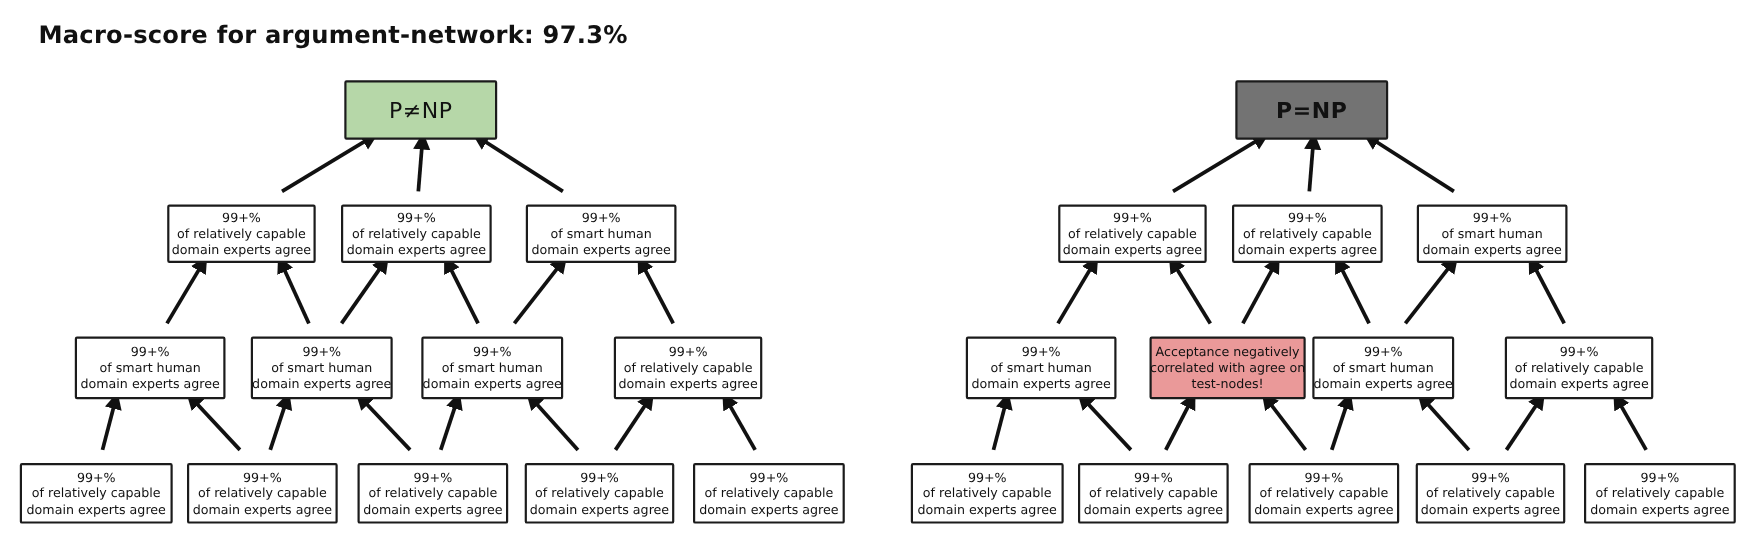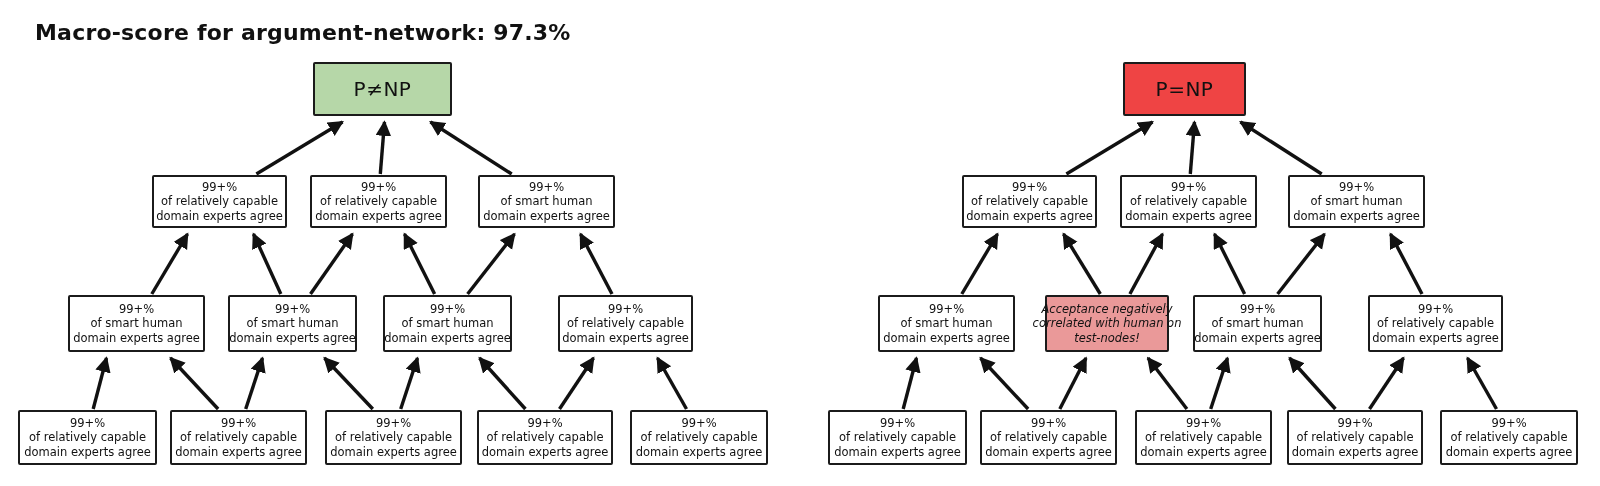--- a/index.html
+++ b/index.html
@@ -16,20 +16,21 @@
     font-size:22px;font-weight:600;letter-spacing:.2px;color:#111;
     white-space:nowrap;
   }
   svg.edges{position:absolute;left:0;top:0;}
   .node{
     position:absolute;box-sizing:border-box;
     border:2px solid #1b1b1b;border-radius:2px;background:#fff;
     display:flex;flex-direction:column;justify-content:center;align-items:center;
     text-align:center;font-size:11.5px;line-height:14.5px;color:#111;
     padding:2px 1px;
+    margin-top:11px;
   }
   .node.claim{font-size:20px;letter-spacing:.5px;line-height:24px;}
   .nline{white-space:nowrap;}
 </style>
 </head>
 <body>
 
 <section class="panel" id="panel-left">
   <svg class="edges" width="800" height="486">
     <defs>
@@ -143,21 +144,21 @@
         <line x1="93.2" y1="409" x2="106.5" y2="358" marker-end="url(#ah1)"></line>
         <line x1="218.1" y1="409" x2="170.5" y2="358" marker-end="url(#ah1)"></line>
         <line x1="249.8" y1="409" x2="276" y2="358" marker-end="url(#ah1)"></line>
         <line x1="376.9" y1="409" x2="338" y2="358" marker-end="url(#ah1)"></line>
         <line x1="400.7" y1="409" x2="417.5" y2="358" marker-end="url(#ah1)"></line>
         <line x1="525.4" y1="409" x2="479.5" y2="358" marker-end="url(#ah1)"></line>
         <line x1="559.5" y1="409" x2="593.5" y2="358" marker-end="url(#ah1)"></line>
         <line x1="686.5" y1="409" x2="657.5" y2="358" marker-end="url(#ah1)"></line>
       </g>
   </svg>
-<div class="node claim" style="left: 313px; top: 62px; width: 123px; height: 54px; background: #ef4444;">
+<div class="node claim" style="left: 313px; top: 62px; width: 139px; height: 54px; background: #737373; font-weight: bold;">
       <div class="nline">P=NP</div>
     </div>
     <div class="node" style="left: 152px; top: 175px; width: 135px; height: 53px; background: rgb(255, 255, 255);">
       <div class="nline">99+%</div>
       <div class="nline">of relatively capable</div>
       <div class="nline">domain experts agree</div>
     </div>
     <div class="node" style="left: 310px; top: 175px; width: 137px; height: 53px; background: rgb(255, 255, 255);">
       <div class="nline">99+%</div>
       <div class="nline">of relatively capable</div>
@@ -166,23 +167,23 @@
     <div class="node" style="left: 478px; top: 175px; width: 137px; height: 53px; background: rgb(255, 255, 255);">
       <div class="nline">99+%</div>
       <div class="nline">of smart human</div>
       <div class="nline">domain experts agree</div>
     </div>
     <div class="node" style="left: 68px; top: 295px; width: 137px; height: 57px; background: rgb(255, 255, 255);">
       <div class="nline">99+%</div>
       <div class="nline">of smart human</div>
       <div class="nline">domain experts agree</div>
     </div>
-    <div class="node" style="left: 235px; top: 295px; width: 124px; height: 57px; background: rgb(234, 153, 153); font-style: italic;">
+    <div class="node" style="left: 235px; top: 295px; width: 142px; height: 57px; background: rgb(234, 153, 153);">
       <div class="nline">Acceptance negatively</div>
-      <div class="nline">correlated with human on</div>
+      <div class="nline">correlated with agree on</div>
       <div class="nline">test-nodes!</div>
     </div>
     <div class="node" style="left: 383px; top: 295px; width: 129px; height: 57px; background: rgb(255, 255, 255);">
       <div class="nline">99+%</div>
       <div class="nline">of smart human</div>
       <div class="nline">domain experts agree</div>
     </div>
     <div class="node" style="left: 558px; top: 295px; width: 135px; height: 57px; background: rgb(255, 255, 255);">
       <div class="nline">99+%</div>
       <div class="nline">of relatively capable</div>

